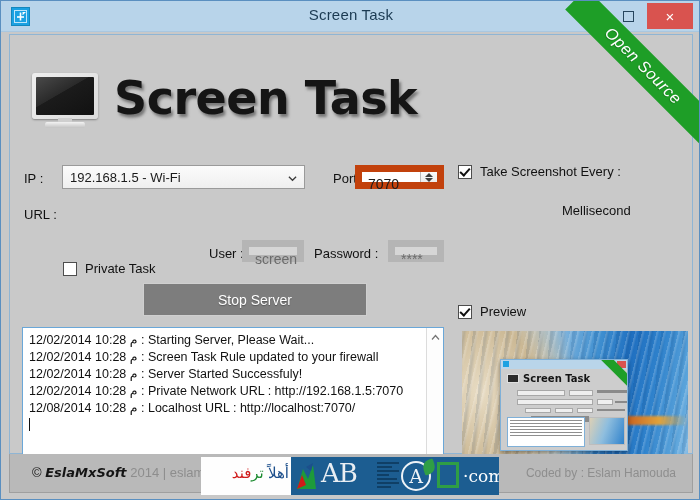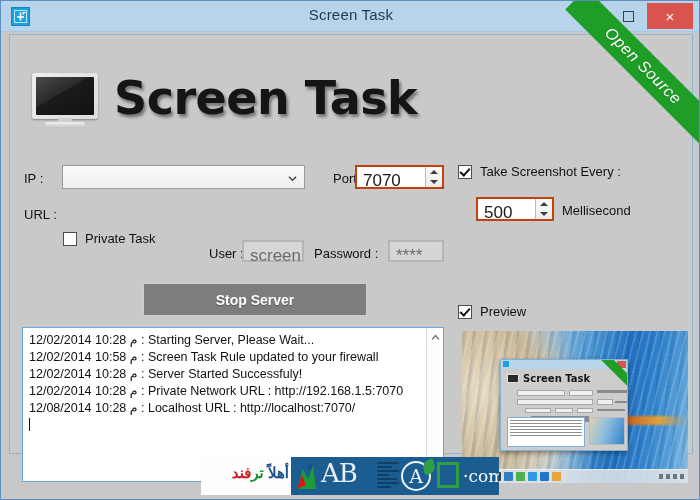--- a/index.html
+++ b/index.html
@@ -134,23 +134,23 @@
     color: #1a1a1a;
   }
   .combo .val { position: absolute; left: 7px; top: 4px; }
   .combo .chev {
     position: absolute; right: 7px; top: 8px;
     width: 9px; height: 9px;
   }
   .textbox {
     position: absolute;
     background: #fff;
-    border: 2px solid #c2410c;
-    box-sizing: border-box;
-    font-size: 17px; color: #1a1a1a;
+    border: 7px solid #c2410c;
+    box-sizing: border-box;
+    font-size: 14px; color: #1a1a1a;
   }
   .textbox .val { position: absolute; left: 6px; top: 4px; }
   .textbox.link .val { color: #1155cc; }
   .textbox.disabled { background: #d6d6d6; border-color: #b5b5b5; padding-left: 21px; }
   .textbox.disabled .val { color: #6b6b6b; }
 
   .spin-btns {
     position: absolute; top: 0; right: 0;
     width: 17px; height: 100%;
     background: linear-gradient(#fafafa,#ececec);
@@ -188,21 +188,21 @@
     transform: rotate(42deg);
   }
   .checkrow .ctext { margin-left: 8px; font-size: 13px; color: #111; white-space: nowrap; }
 
   .stop-btn {
     position: absolute; left: 133px; top: 248px;
     width: 224px; height: 33px;
     background: #7d7d7d;
     border: 1px solid #cfcfcf;
     box-sizing: border-box;
-    color: #fff; font-size: 14px; font-weight: bold;
+    color: #fff; font-size: 14px; font-weight: normal;
     display: flex; align-items: center; justify-content: center;
     text-shadow: 0 1px 1px rgba(0,0,0,.3);
   }
 
   
   .logbox {
     position: absolute; left: 12px; top: 292px;
     width: 422px; height: 155px;
     background: #fff;
     border: 1px solid #6aa7d8;
@@ -347,21 +347,21 @@
   
   .watermark {
     position: absolute; left: 200px; top: 456px;
     width: 298px; height: 38px;
     overflow: hidden;
   }
   .wm-white { position: absolute; left: 0; top: 0; width: 90px; height: 38px; background: #fefefe; }
   .wm-blue  { position: absolute; left: 90px; top: 0; width: 208px; height: 38px; background: #1c5d91; }
   .wm-ar {
     position: absolute; right: 6px; top: 7px;
-    font-size: 15px; font-weight: bold; direction: rtl;
+    font-size: 15px; font-weight: normal; direction: rtl;
     white-space: nowrap;
   }
   .wm-ar .r { color: #d01a1a; } .wm-ar .g { color: #1a8a2e; } .wm-ar .b { color: #1c4f8c; }
   .wm-logo { position: absolute; left: 92px; top: 2px; width: 26px; height: 34px; }
   .wm-mark {
     position: absolute; left: 120px; top: 1px;
     font-family: "DejaVu Serif", serif;
     font-size: 26px; color: #e9eef3; letter-spacing: -1px;
   }
   .wm-bars { position: absolute; left: 176px; top: 5px; width: 22px; height: 28px; }
@@ -427,59 +427,60 @@
       <div class="mon-screen">
           <div class="mon-glass"></div>
         </div>
       <div class="mon-neck"></div>
       <div class="mon-base"></div>
     </div>
     <div class="brand">Screen Task</div>
 
     <div class="lbl" style="left:14px; top:136px;">IP :</div>
     <div class="combo" style="left:52px; top:130px; width:243px; height:24px;">
+      <span class="val">192.168.1.5 - Wi-Fi</span>
       <svg class="chev" viewBox="0 0 10 10">
         <path d="M1 3 L5 7 L9 3" fill="none" stroke="#3b3b3b" stroke-width="1.4"></path>
       </svg>
     </div>
 
     <div class="lbl" style="left:303px; top:136px;margin-left:20px;">Port :</div>
     <div class="textbox" style="left:345px; top:130px; width:89px; height:24px;">
       <span class="val">7070</span>
       <span class="spin-btns">
         <span class="spin-up">
             <i class="tri-up"></i>
           </span>
         <span class="spin-dn">
             <i class="tri-dn"></i>
           </span>
       </span>
     </div>
 
     <div class="lbl" style="left:14px; top:172px;">URL :</div>
 
-    <div class="checkrow" style="left:53px; top:196px;">
+    <div class="checkrow" style="left:53px; top:226px;">
       <span class="cbox"></span>
       <span class="ctext">Private Task</span>
     </div>
     <div class="lbl" style="left:199px; top:211px;">User :</div>
     <div class="textbox disabled" style="left:232px; top:205px; width:62px; height:22px;">
       <span class="val">screen</span>
     </div>
     <div class="lbl" style="left:304px; top:211px;">Password :</div>
     <div class="textbox disabled" style="left:378px; top:205px; width:56px; height:22px;">
       <span class="val">****</span>
     </div>
 
     <div class="stop-btn">Stop Server</div>
 
     <div class="logbox">
       <div class="log-lines">
         <div>12/02/2014 10:28 م : Starting Server, Please Wait...</div>
-        <div>12/02/2014 10:58 م : Screen Task Rule updated to your firewall</div>
+        <div>12/02/2014 10:28 م : Screen Task Rule updated to your firewall</div>
         <div>12/02/2014 10:28 م : Server Started Successfuly!</div>
         <div>12/02/2014 10:28 م : Private Network URL : http://192.168.1.5:7070</div>
         <div>12/08/2014 10:28 م : Localhost URL : http://localhost:7070/</div>
         <div><span class="log-caret"></span></div>
       </div>
       <div class="log-scroll">
         <div class="sb-arrow sb-up">
           <svg width="9" height="7" viewBox="0 0 9 7">
               <path d="M1 5.5 L4.5 1.5 L8 5.5" fill="none" stroke="#757575" stroke-width="1.2"></path>
             </svg>
@@ -490,31 +491,20 @@
             </svg>
         </div>
       </div>
     </div>
 
     <div class="checkrow" style="left:448px; top:129px;">
       <span class="cbox checked"></span>
       <span class="ctext">Take Screenshot Every :</span>
     </div>
 
-    <div class="textbox" style="left:466px; top:162px; width:78px; height:24px;">
-      <span class="val">500</span>
-      <span class="spin-btns">
-        <span class="spin-up">
-            <i class="tri-up"></i>
-          </span>
-        <span class="spin-dn">
-            <i class="tri-dn"></i>
-          </span>
-      </span>
-    </div>
     <div class="lbl" style="left:552px; top:168px;">Mellisecond</div>
 
 
     <div class="checkrow" style="left:448px; top:269px;">
       <span class="cbox checked"></span>
       <span class="ctext">Preview</span>
     </div>
 
     <div class="preview-frame">
       <div class="pv-wall"></div>
@@ -566,20 +556,28 @@
         <div class="pv-tb-right">
           <i></i>
             <i></i>
             <i></i>
             <i></i>
         </div>
       </div>
     </div>
   </div>
 
+  <div class="footer">
+    <div class="f-copy">
+      <span>©</span>
+      <b>EslaMxSoft</b>
+      <span class="dim">2014 | eslam</span>
+    </div>
+    <div class="f-right">Coded by : Eslam Hamouda</div>
+  </div>
 
   <div class="watermark">
     <div class="wm-white"></div>
     <div class="wm-blue"></div>
     <div class="wm-ar" style="right:210px;">
       <span class="b">أهلاً</span>
       <span class="g">تر</span><span class="r">فند</span>
     </div>
     <svg class="wm-logo" viewBox="0 0 26 34">
       <path d="M4 30 L10 10 L15 20 L20 6 L23 30 Z" fill="#1d9b3a"></path>

